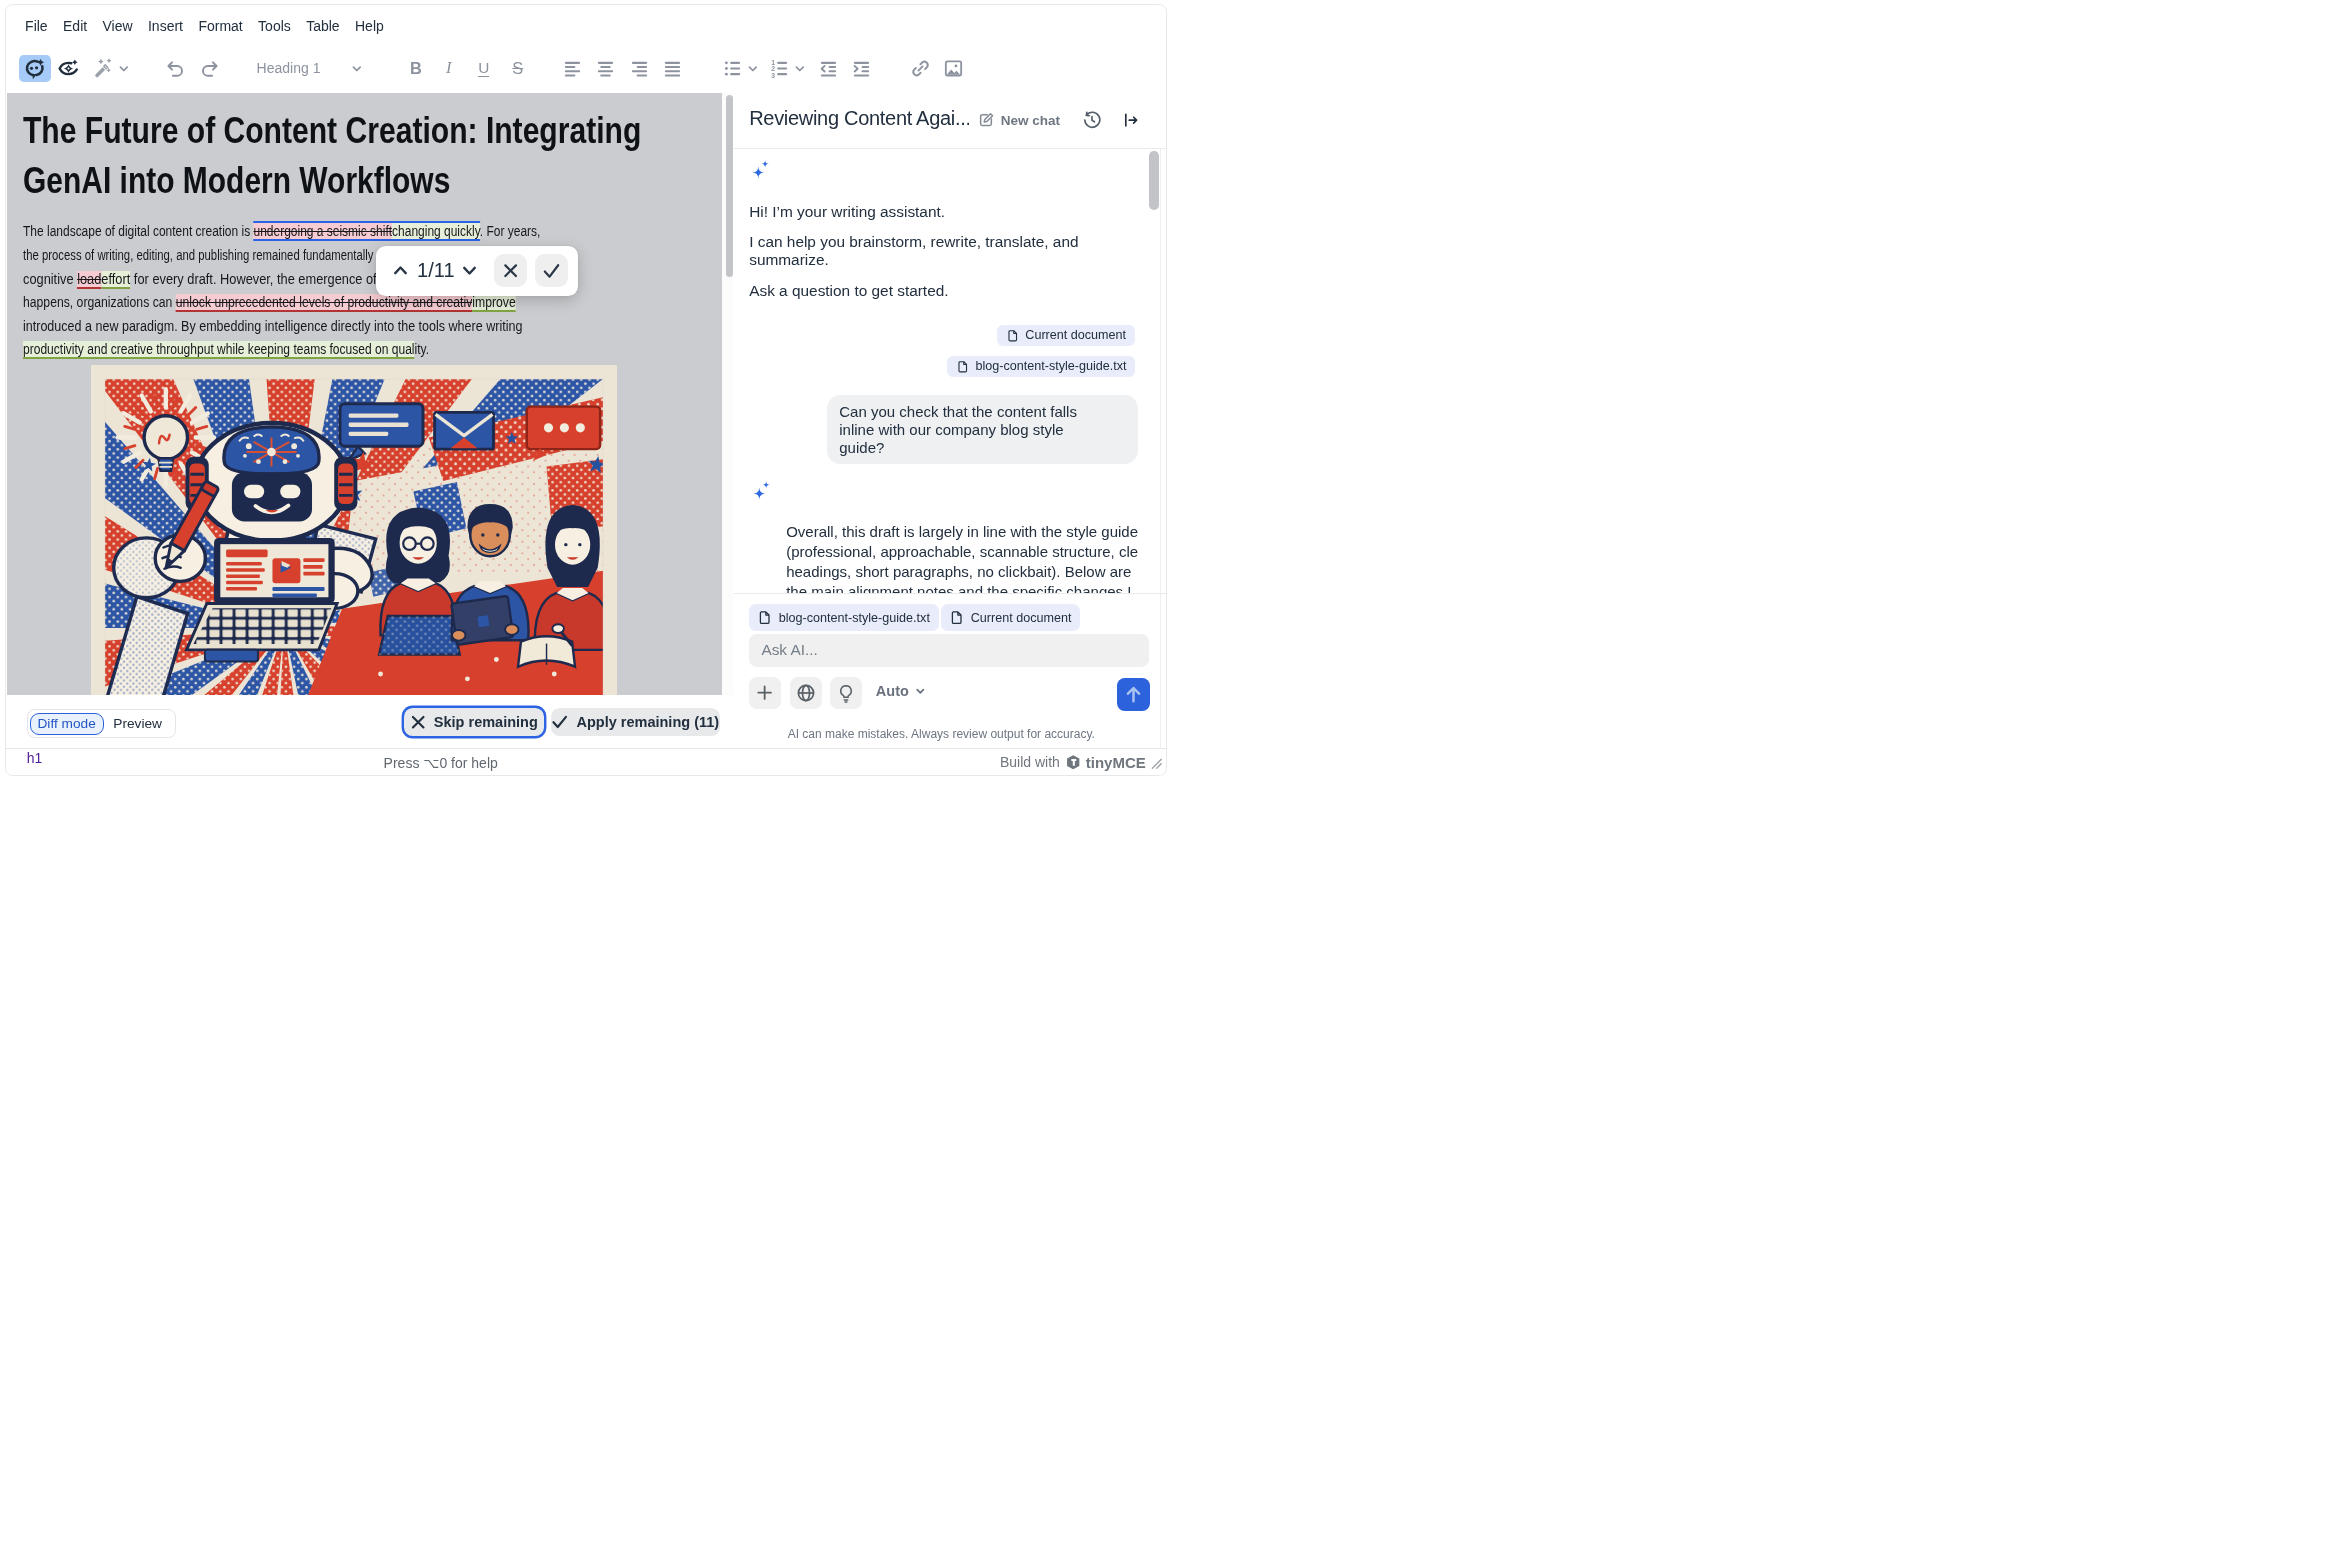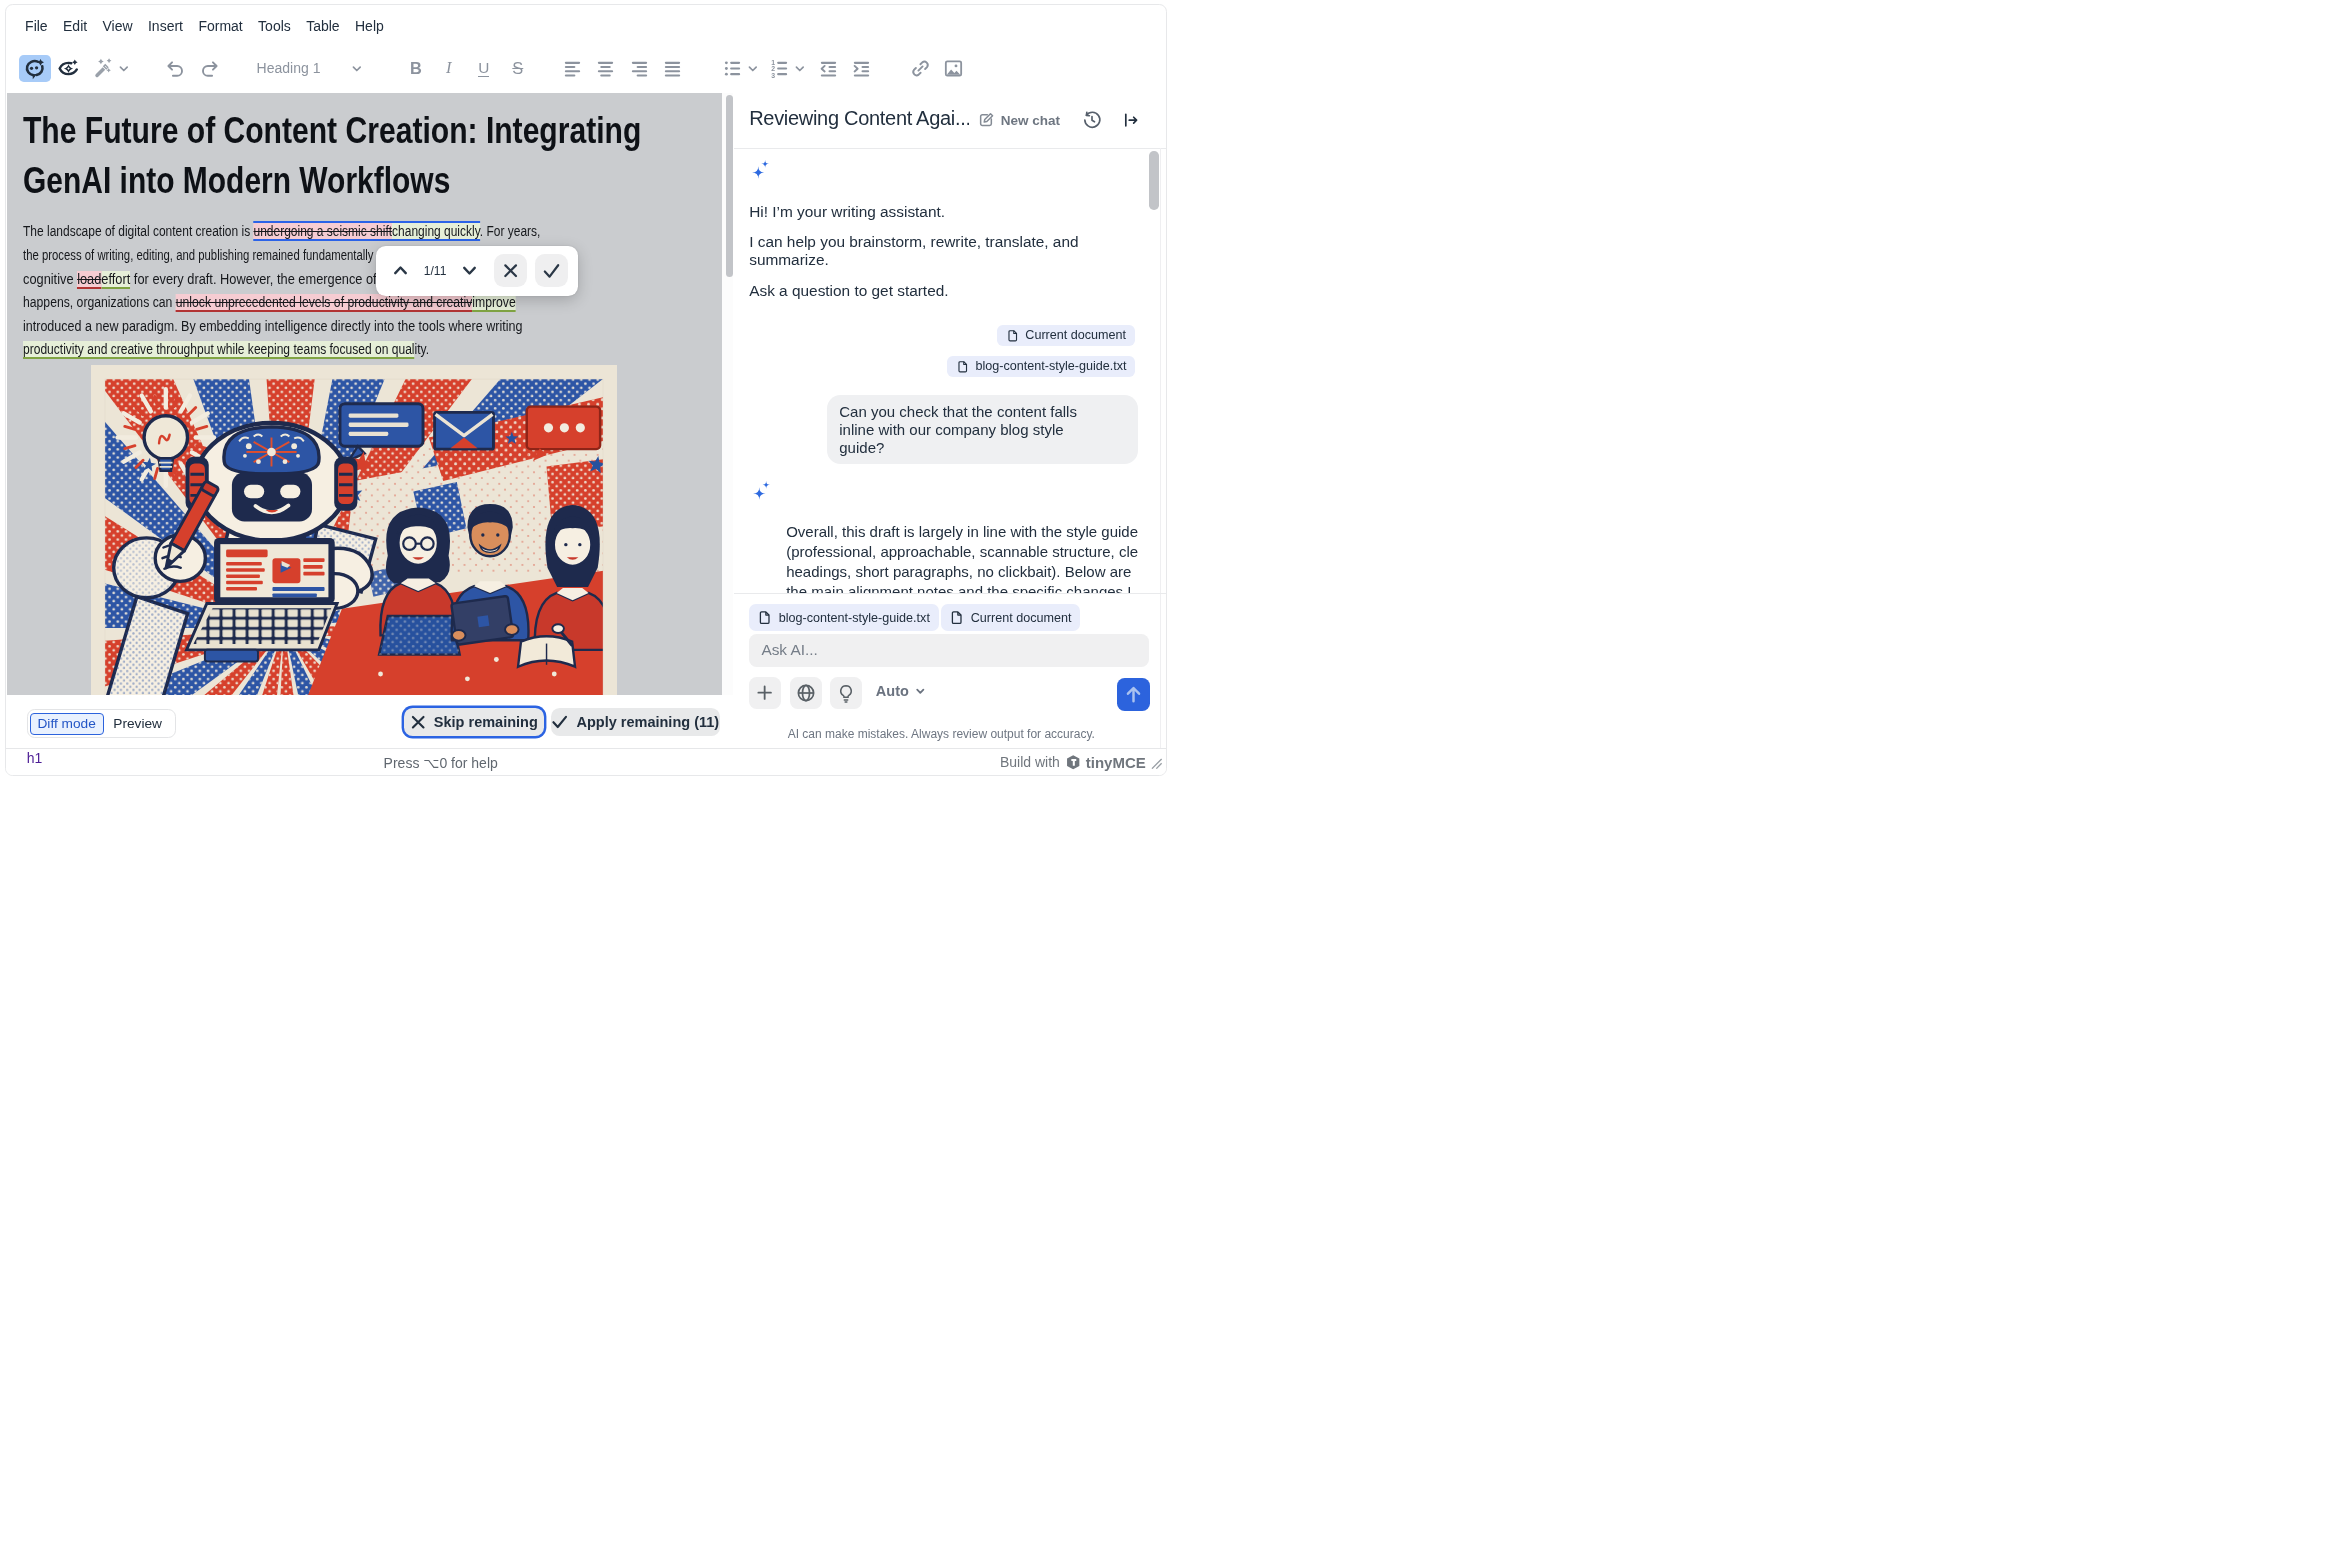--- a/index.html
+++ b/index.html
@@ -30,27 +30,27 @@
   .del { background:#f6ccd2; text-decoration:line-through; border-bottom:2.4px solid #b23434; }
   .ins { background:#e6efd8; border-bottom:2.4px solid #80a443; }
   .cur { border-top:2.4px solid #2b63e8; border-bottom:2.4px solid #2b63e8; }
   .cur .del, .cur .ins { border-bottom:none; }
 
   .docimg { position:absolute; left:84px; top:272px; width:526px; height:330px; overflow:hidden; }
 
   
   .navwidget { position:absolute; left:369px; top:153px; width:202px; height:50px; background:#fff; border-radius:9.7px;
                box-shadow:0 3.9px 15.4px rgba(0,0,0,0.2), 0 0 1.9px rgba(0,0,0,0.12); display:flex; align-items:center; }
-  .navwidget .count { font-size:12px; font-weight:500; color:#222f3e; }
+  .navwidget .count { font-size:20px; font-weight:500; color:#222f3e; }
   .nwbtn { width:33px; height:33px; background:#efeff0; border-radius:9.7px; display:flex; align-items:center; justify-content:center; }
 
   
   .bottomstrip { position:absolute; left:1px; top:690px; width:727px; height:53px; background:#fff; }
   .seg { position:absolute; left:20px; top:14.5px; width:149px; height:28.5px; background:#fff; border:1px solid #e3e4e6; border-radius:7.7px; display:flex; align-items:center; padding:0 1.9px; white-space:nowrap; }
-  .seg .on { background:#e9f1fe; border:1.4px solid #2c63dd; color:#2456c6; border-radius:4px; font-size:13.7px; padding:2.4px 6.8px; }
+  .seg .on { background:#e9f1fe; border:1.4px solid #2c63dd; color:#2456c6; border-radius:9px; font-size:13.7px; padding:2.4px 6.8px; }
   .seg .off { color:#222f3e; font-size:13.7px; padding:2.4px 9.7px; }
   .bigbtn { position:absolute; top:13px; height:28.5px; background:#e8e9ea; border-radius:8.7px; display:flex; align-items:center; justify-content:center; gap:7.7px; font-size:14.5px; font-weight:700; color:#222f3e; }
 
   
   .sidebar { position:absolute; left:728px; top:88px; width:432px; height:655px; background:#fff; }
   .sb-head { position:absolute; left:0; top:0; width:100%; height:55px; }
   .sb-title { position:absolute; left:15.4px; top:14.5px; font-size:20px; color:#222f3e; letter-spacing:-0.3px; width:220px; white-space:nowrap; overflow:hidden; }
   .sb-divider { position:absolute; left:0; top:55px; width:100%; height:1px; background:#e9eaec; }
   .sb-gutter { position:absolute; left:426px; top:55px; width:1px; height:600px; background:#efeff1; }
   .sb-thumb { position:absolute; left:415px; top:58px; width:10px; height:59px; background:#c2c4c8; border-radius:4.8px; }

